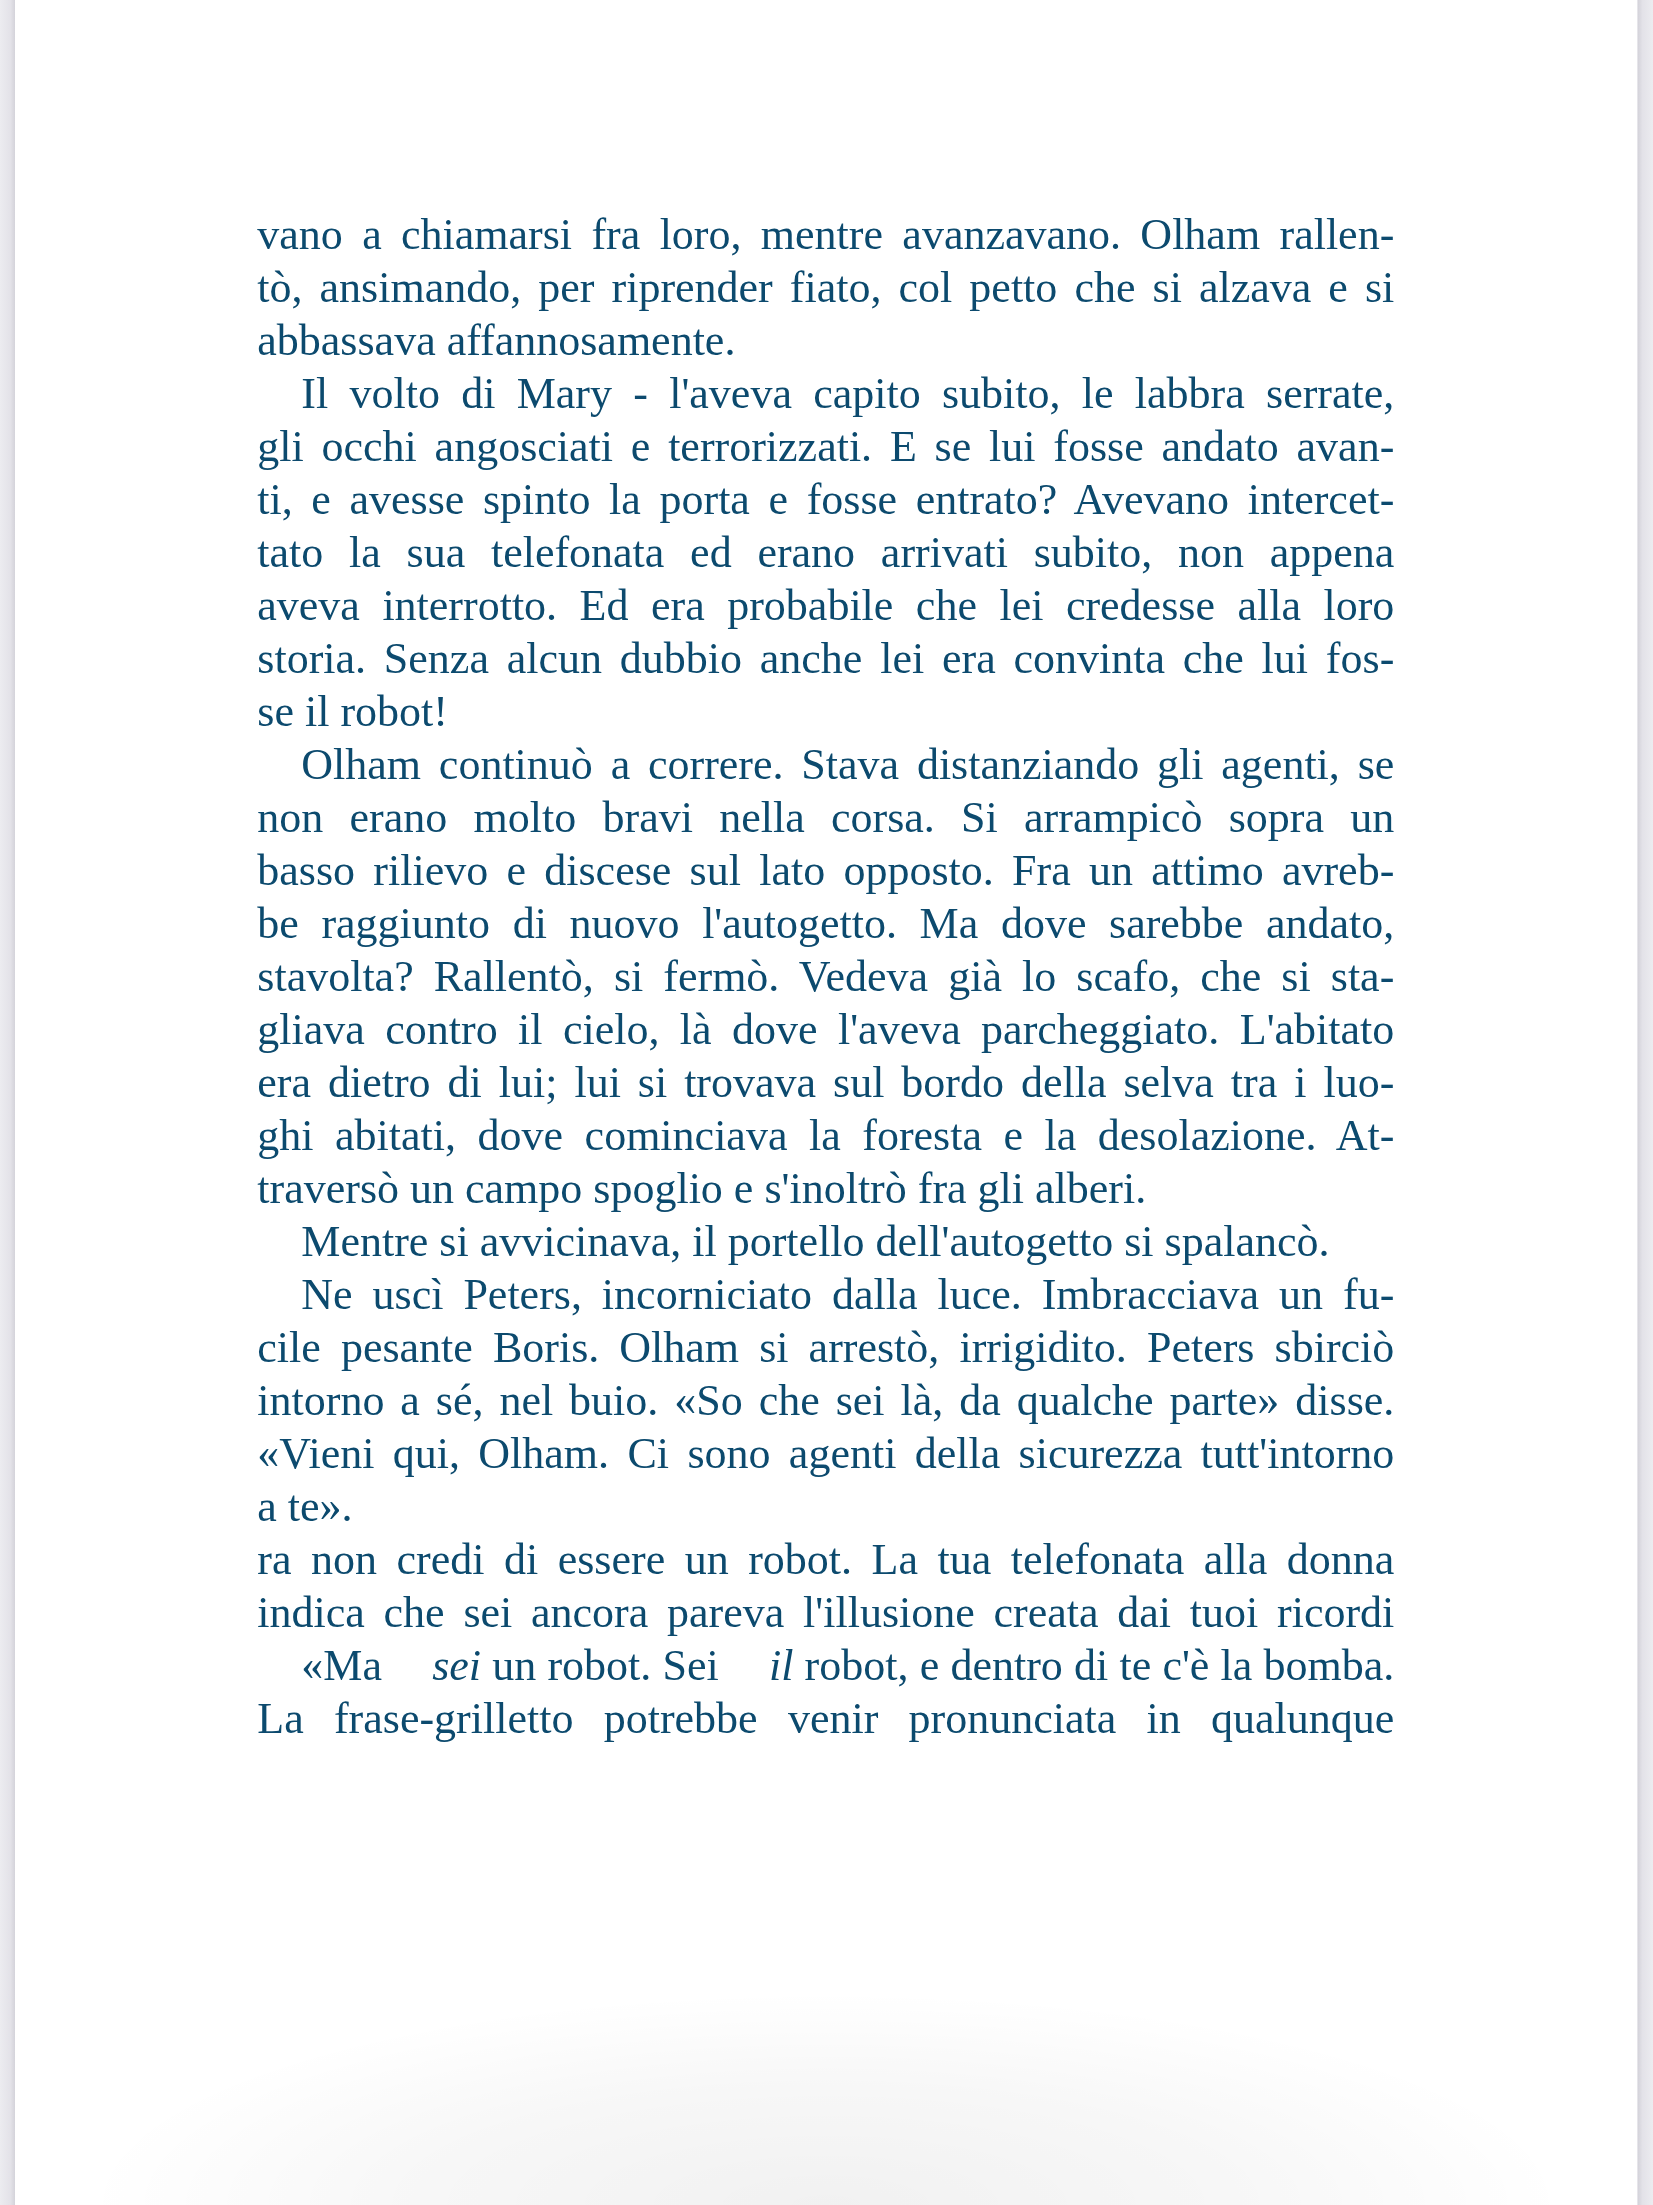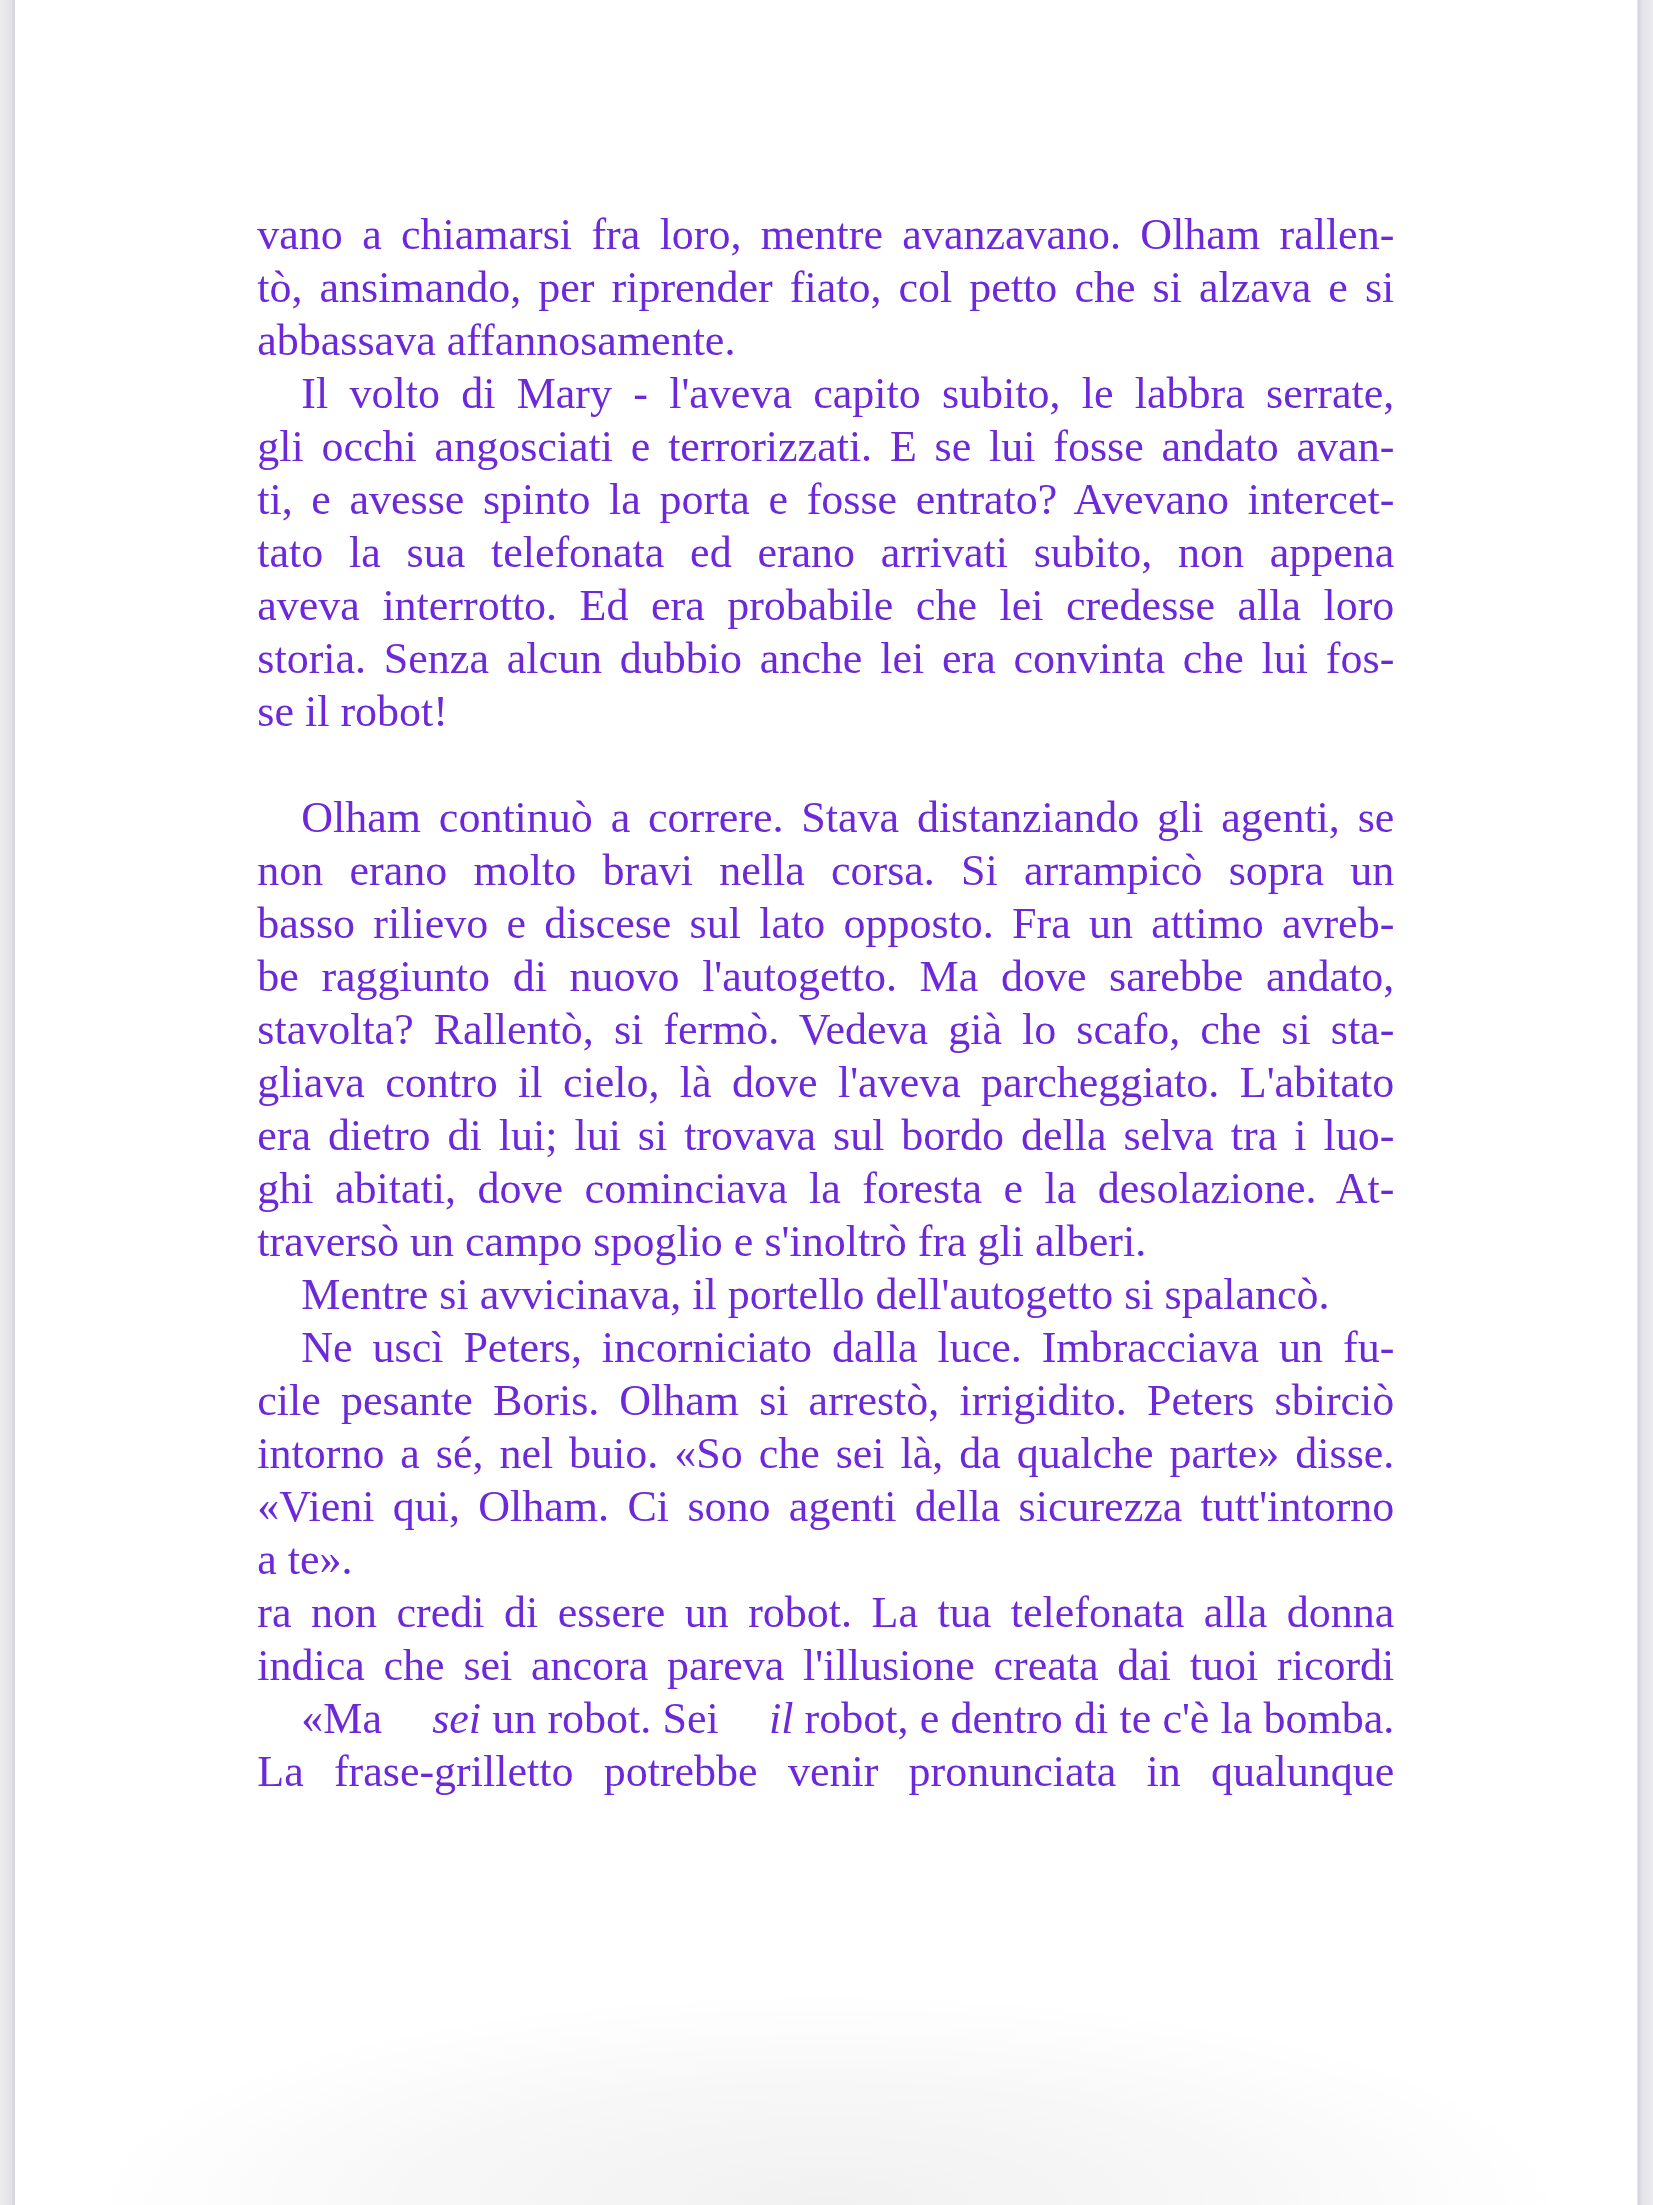--- a/index.html
+++ b/index.html
@@ -45,34 +45,33 @@
     pointer-events: none;
   }
   .text-column {
     position: absolute;
     left: 242px;           
     top: 208px;
     width: 1137px;
     font-family: "Liberation Serif", "DejaVu Serif", serif;
     font-size: 44px;
     line-height: 53px;
-    color: #6d28d9;
+    color: #0c4a6e;
     text-align: justify;
     hyphens: manual;
   }
   .para {
     margin: 0;
     padding: 0;
     text-indent: 44px;
   }
   .para.no-indent {
     text-indent: 0;
   }
   .para.gap-before {
-    margin-top: 53px;
   }
   .line {
     display: block;
     text-align: justify;
     text-align-last: justify;
     white-space: nowrap;
     height: 53px;
   }
   .line.last {
     text-align-last: left;

